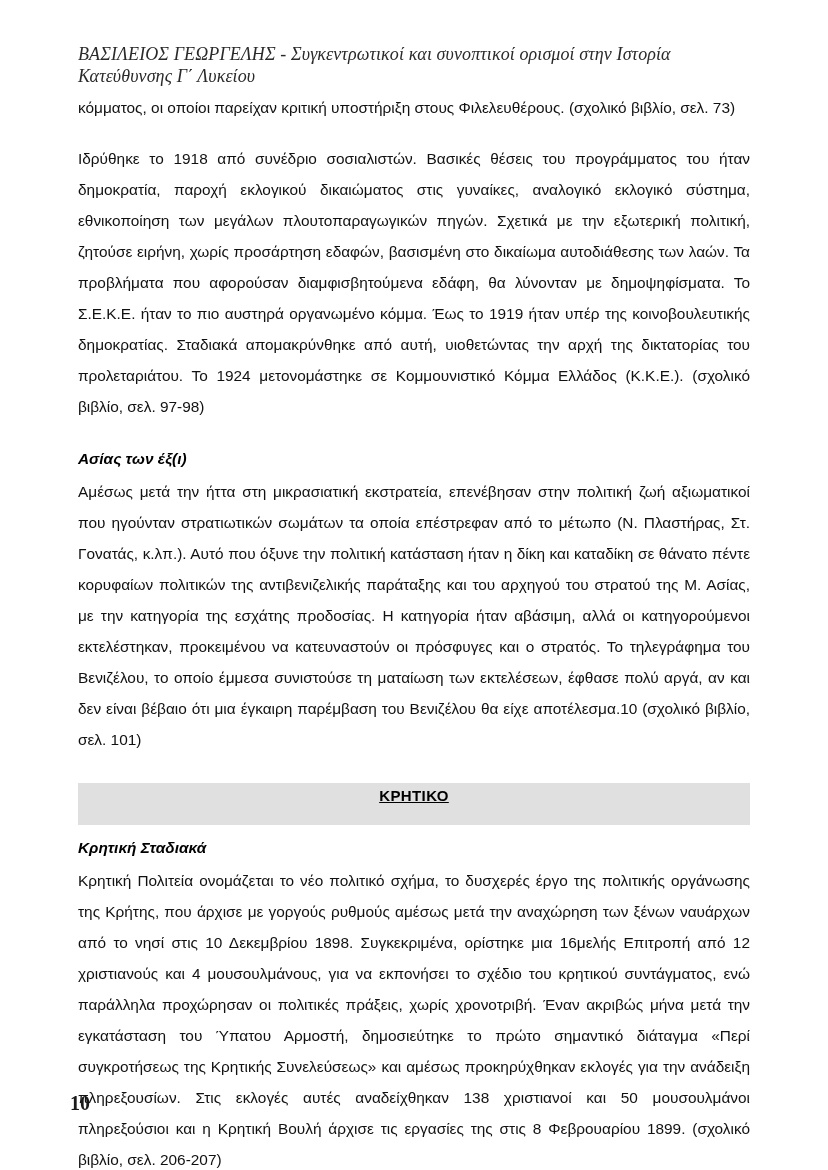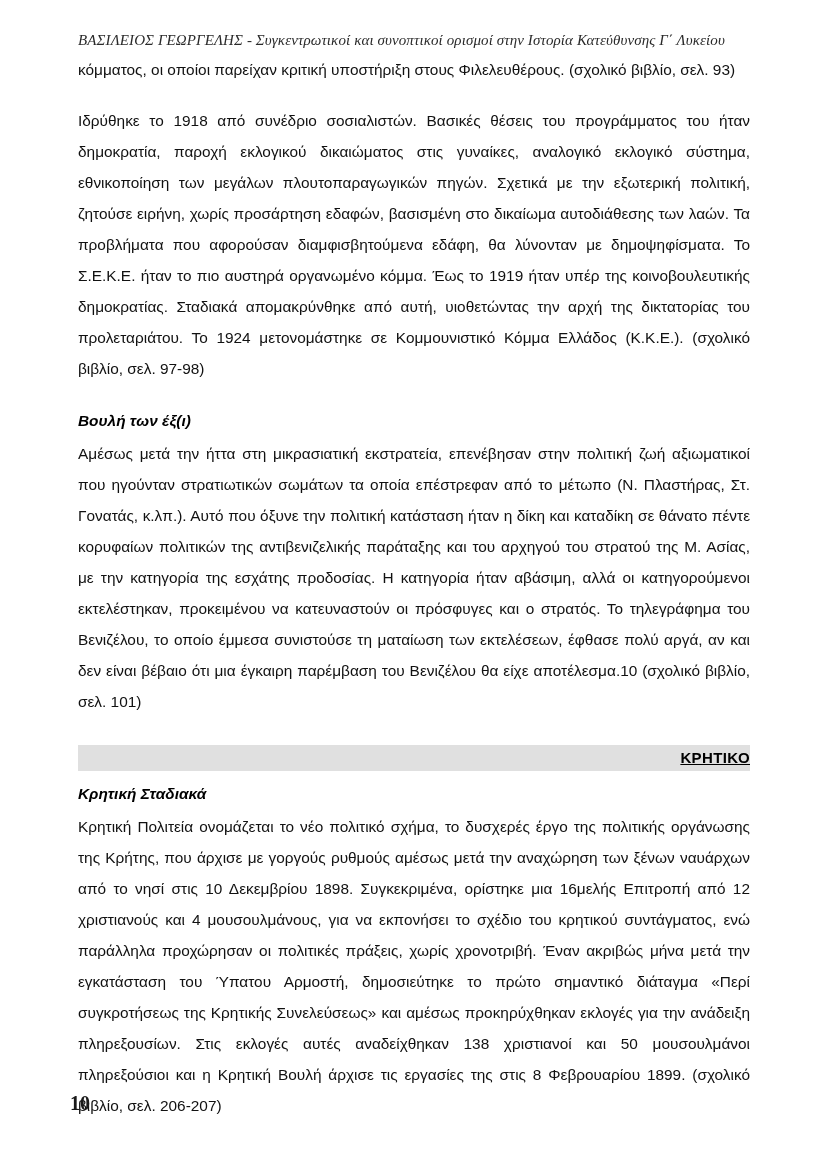--- a/index.html
+++ b/index.html
@@ -22,24 +22,24 @@
     position: absolute;
     left: 78px;
     top: 0;
     width: 672px;
   }
 
   
   .running-header {
     font-family: "Liberation Serif", serif;
     font-style: italic;
-    font-size: 15px;
+    font-size: 18px;
     line-height: 1.2;
     color: #2a2a2a;
-    padding-top: 31px;
+    padding-top: 44px;
     letter-spacing: 0.1px;
   }
 
   
   .para {
     font-family: "Liberation Sans", sans-serif;
     font-size: 15.4px;
     line-height: 31px;
     text-align: justify;
     text-justify: inter-word;
@@ -63,23 +63,23 @@
   .heading.space-before {
     margin-top: 26px;
   }
   .heading.space-after {
     margin-bottom: 6px;
   }
 
   
   .banner {
     background: #e0e0e0;
-    height: 26px;
+    height: 42px;
     line-height: 26px;
-    text-align: right;
+    text-align: center;
     margin-top: 28px;
     margin-bottom: 0;
   }
   .banner-text {
     font-family: "Liberation Sans", sans-serif;
     font-weight: bold;
     font-size: 15px;
     text-decoration: underline;
     color: #000000;
     letter-spacing: 0.4px;
@@ -101,27 +101,27 @@
   }
 </style>
 </head>
 <body>
 
 <div class="page">
   <div class="content">
 
     <div class="running-header">ΒΑΣΙΛΕΙΟΣ ΓΕΩΡΓΕΛΗΣ - Συγκεντρωτικοί και συνοπτικοί ορισμοί στην Ιστορία Κατεύθυνσης Γ΄ Λυκείου</div>
 
-    <p class="para first-line">κόμματος, οι οποίοι παρείχαν κριτική υποστήριξη στους Φιλελευθέρους. (σχολικό βιβλίο, σελ. 93)</p>
+    <p class="para first-line">κόμματος, οι οποίοι παρείχαν κριτική υποστήριξη στους Φιλελευθέρους. (σχολικό βιβλίο, σελ. 73)</p>
 
     <div class="gap-md"></div>
 
     <p class="para">Ιδρύθηκε το 1918 από συνέδριο σοσιαλιστών. Βασικές θέσεις του προγράμματος του ήταν δημοκρατία, παροχή εκλογικού δικαιώματος στις γυναίκες, αναλογικό εκλογικό σύστημα, εθνικοποίηση των μεγάλων πλουτοπαραγωγικών πηγών. Σχετικά με την εξωτερική πολιτική, ζητούσε ειρήνη, χωρίς προσάρτηση εδαφών, βασισμένη στο δικαίωμα αυτοδιάθεσης των λαών. Τα προβλήματα που αφορούσαν διαμφισβητούμενα εδάφη, θα λύνονταν με δημοψηφίσματα. Το Σ.Ε.Κ.Ε. ήταν το πιο αυστηρά οργανωμένο κόμμα. Έως το 1919 ήταν υπέρ της κοινοβουλευτικής δημοκρατίας. Σταδιακά απομακρύνθηκε από αυτή, υιοθετώντας την αρχή της δικτατορίας του προλεταριάτου. Το 1924 μετονομάστηκε σε Κομμουνιστικό Κόμμα Ελλάδος (Κ.Κ.Ε.). (σχολικό βιβλίο, σελ. 97-98)</p>
 
-    <h2 class="heading space-before space-after">Βουλή των έξ(ι)</h2>
+    <h2 class="heading space-before space-after">Ασίας των έξ(ι)</h2>
     <p class="para">Αμέσως μετά την ήττα στη μικρασιατική εκστρατεία, επενέβησαν στην πολιτική ζωή αξιωματικοί που ηγούνταν στρατιωτικών σωμάτων τα οποία επέστρεφαν από το μέτωπο (Ν. Πλαστήρας, Στ. Γονατάς, κ.λπ.). Αυτό που όξυνε την πολιτική κατάσταση ήταν η δίκη και καταδίκη σε θάνατο πέντε κορυφαίων πολιτικών της αντιβενιζελικής παράταξης και του αρχηγού του στρατού της Μ. Ασίας, με την κατηγορία της εσχάτης προδοσίας. Η κατηγορία ήταν αβάσιμη, αλλά οι κατηγορούμενοι εκτελέστηκαν, προκειμένου να κατευναστούν οι πρόσφυγες και ο στρατός. Το τηλεγράφημα του Βενιζέλου, το οποίο έμμεσα συνιστούσε τη ματαίωση των εκτελέσεων, έφθασε πολύ αργά, αν και δεν είναι βέβαιο ότι μια έγκαιρη παρέμβαση του Βενιζέλου θα είχε αποτέλεσμα.10 (σχολικό βιβλίο, σελ. 101)</p>
 
     <div class="banner">
       <span class="banner-text">ΚΡΗΤΙΚΟ</span>
     </div>
 
     <div class="gap-sm"></div>
 
     <h2 class="heading space-after">Κρητική Σταδιακά</h2>
     <p class="para">Κρητική Πολιτεία ονομάζεται το νέο πολιτικό σχήμα, το δυσχερές έργο της πολιτικής οργάνωσης της Κρήτης, που άρχισε με γοργούς ρυθμούς αμέσως μετά την αναχώρηση των ξένων ναυάρχων από το νησί στις 10 Δεκεμβρίου 1898. Συγκεκριμένα, ορίστηκε μια 16μελής Επιτροπή από 12 χριστιανούς και 4 μουσουλμάνους, για να εκπονήσει το σχέδιο του κρητικού συντάγματος, ενώ παράλληλα προχώρησαν οι πολιτικές πράξεις, χωρίς χρονοτριβή. Έναν ακριβώς μήνα μετά την εγκατάσταση του Ύπατου Αρμοστή, δημοσιεύτηκε το πρώτο σημαντικό διάταγμα «Περί συγκροτήσεως της Κρητικής Συνελεύσεως» και αμέσως προκηρύχθηκαν εκλογές για την ανάδειξη πληρεξουσίων. Στις εκλογές αυτές αναδείχθηκαν 138 χριστιανοί και 50 μουσουλμάνοι πληρεξούσιοι και η Κρητική Βουλή άρχισε τις εργασίες της στις 8 Φεβρουαρίου 1899. (σχολικό βιβλίο, σελ. 206-207)</p>

